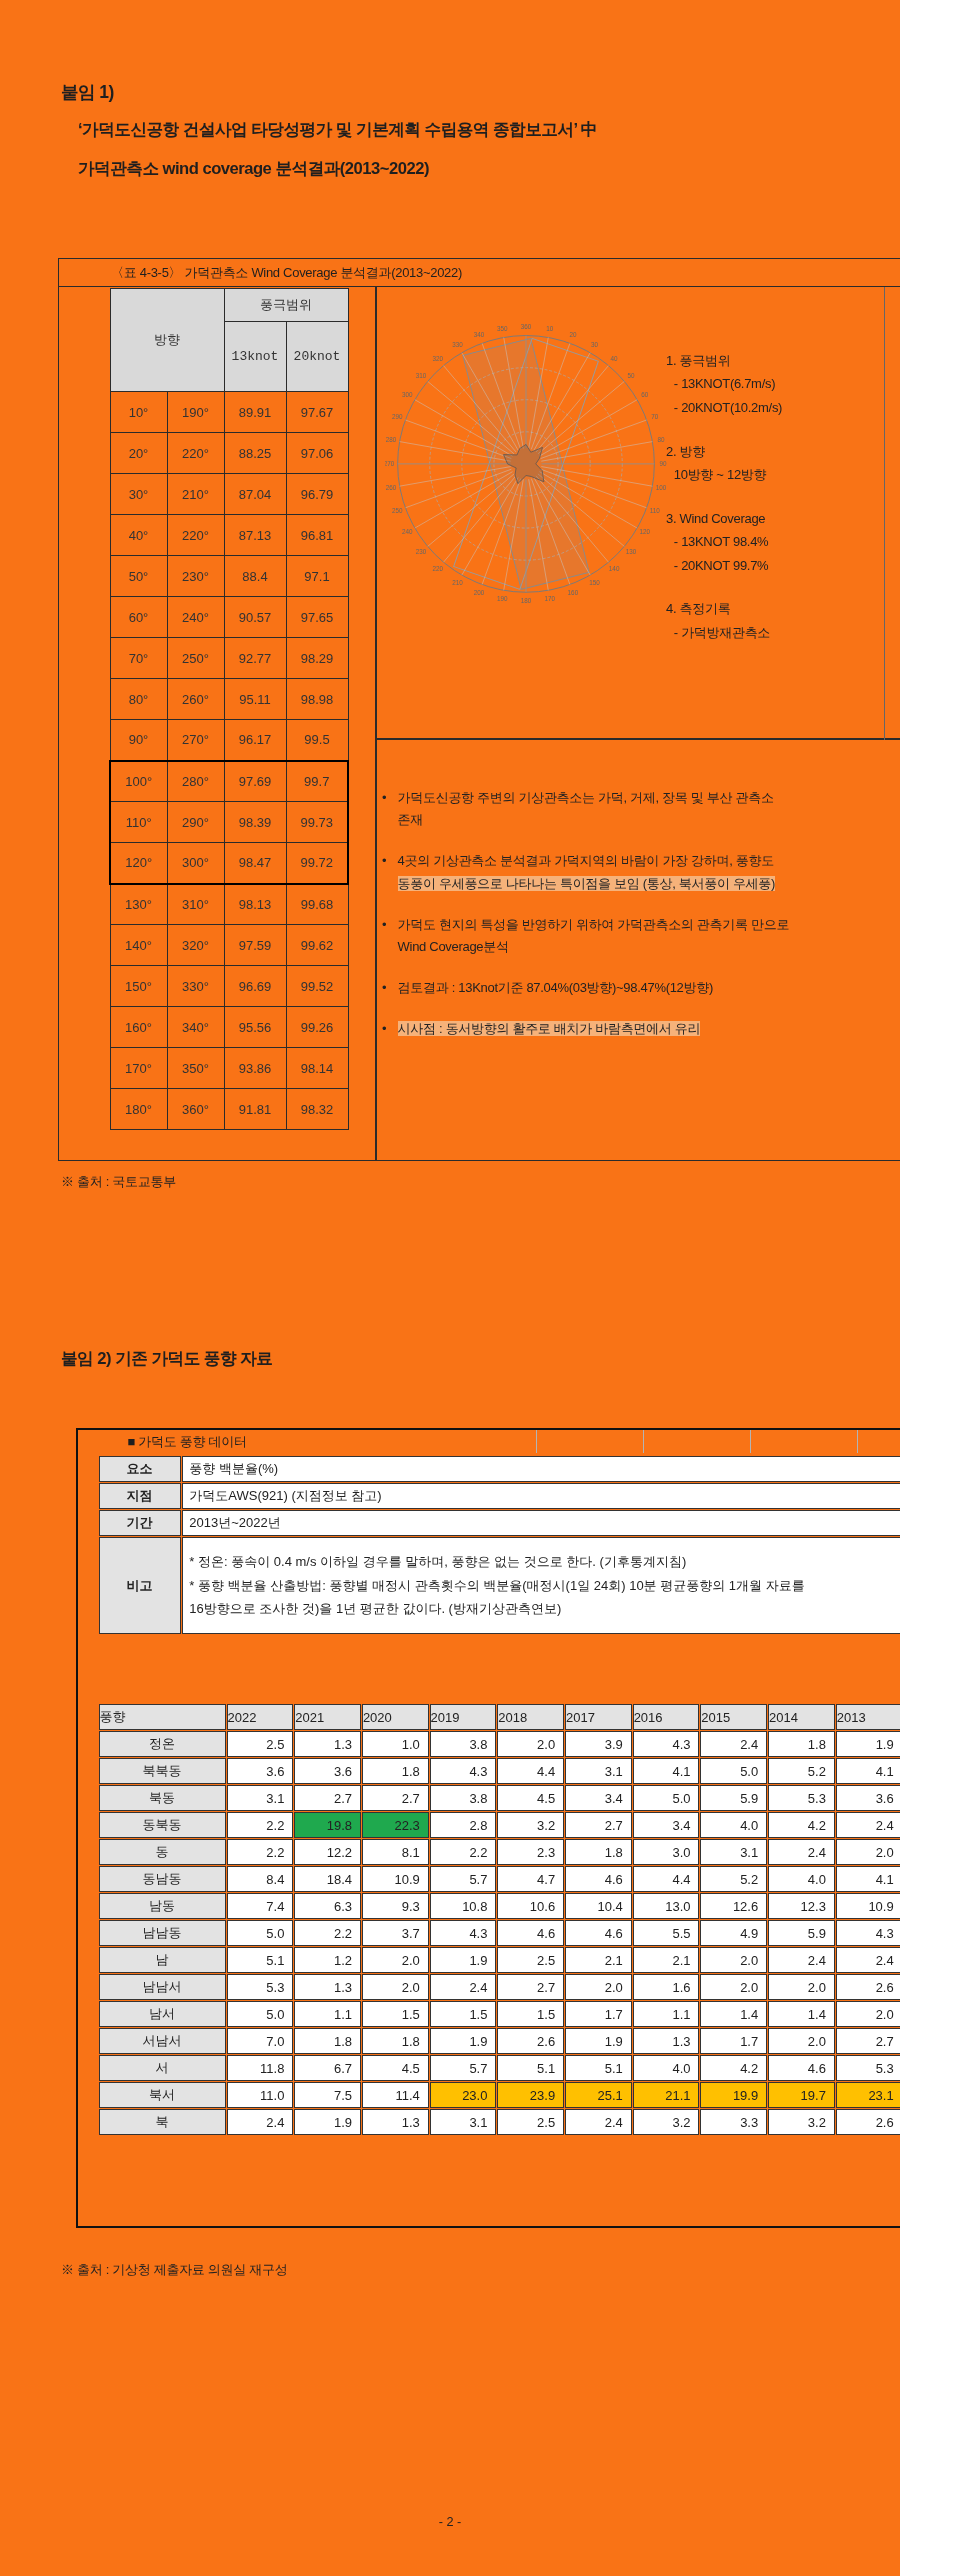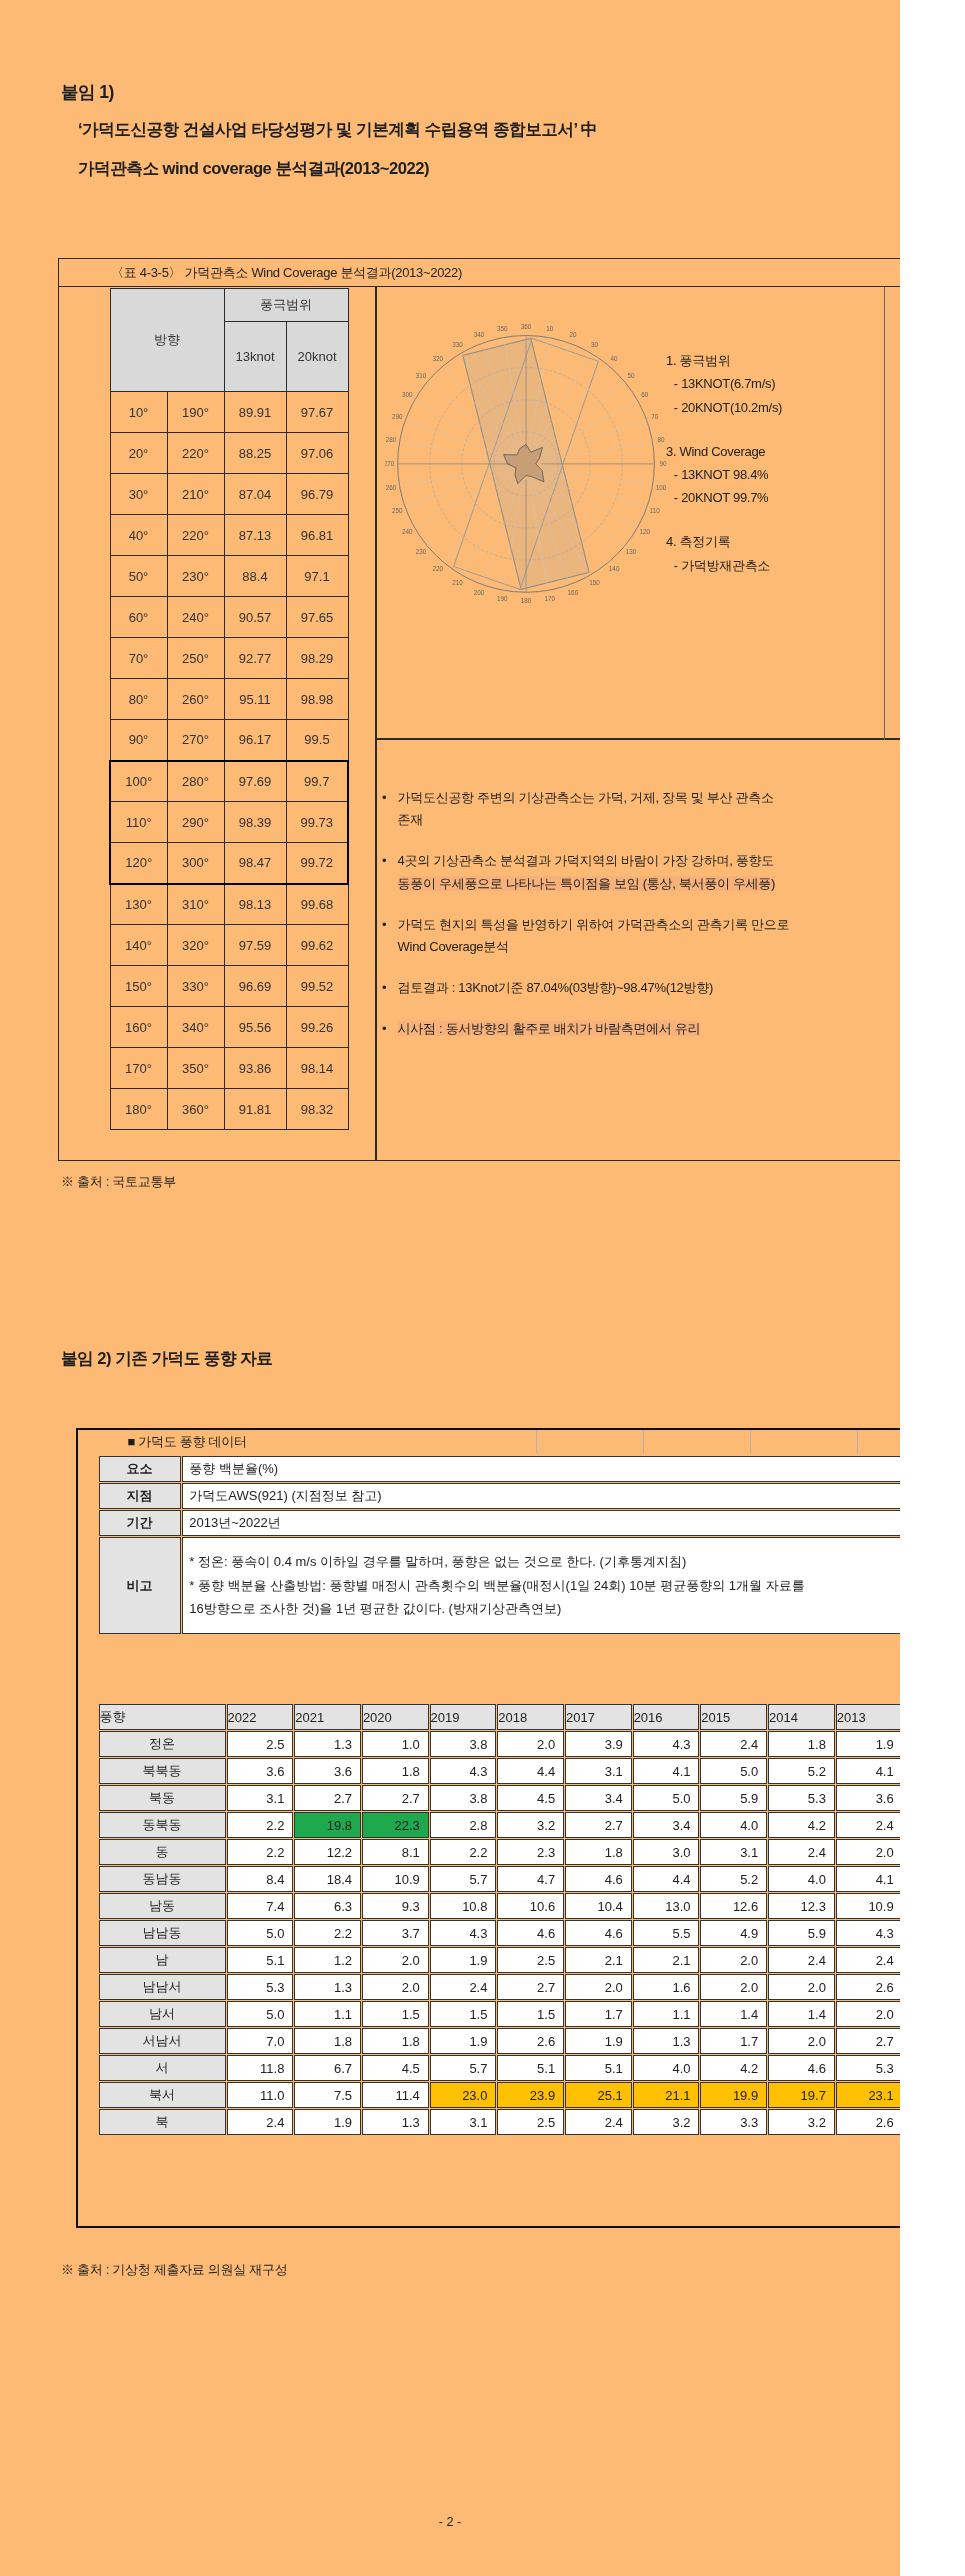--- a/index.html
+++ b/index.html
@@ -1,33 +1,33 @@
 <!DOCTYPE html>
 <html><head>
 <meta charset="utf-8">
 <style>
   html,body{margin:0;padding:0;background:#fff;}
-  .page{position:relative;width:900px;height:2576px;background:#fdba74;
+  .page{position:relative;width:900px;height:2576px;background:#f97316;
         font-family:"Liberation Sans",sans-serif;color:#1f1f1f;overflow:hidden;}
   .abs{position:absolute;}
   .h-bold{font-weight:bold;letter-spacing:-0.5px;}
 
   
   .t1box{left:58px;top:258px;width:850px;height:901px;border:1.9px solid #2b2b2b;}
   .t1caption{position:absolute;left:0;top:0;width:100%;height:28px;line-height:28px;
              padding-left:52px;font-size:13px;letter-spacing:-0.3px;
              border-bottom:1.9px solid #2b2b2b;box-sizing:border-box;}
   .t1v{position:absolute;left:316px;top:28px;bottom:0;width:1.9px;background:#2b2b2b;}
   .t1h{position:absolute;left:318px;right:0;top:479px;height:1.9px;background:#2b2b2b;}
   .picv{position:absolute;left:825px;top:28px;height:453px;width:1px;background:#666;}
 
   table.wc{position:absolute;left:50px;top:29px;border-collapse:collapse;
            font-size:13px;color:#333;}
   table.wc th,table.wc td{border:1px solid #2b2b2b;text-align:center;padding:0;}
-  table.wc th{background:#d9d9d9;font-weight:normal;}
+  table.wc th{background:#d9d9d9;font-weight:normal;font-family:Liberation Mono, monospace;}
   table.wc{border:1.9px solid #2b2b2b;}
   table.wc thead tr:last-child th{border-bottom:1.9px solid #2b2b2b;}
   table.wc col.c1,table.wc col.c2{width:57px;}
   table.wc col.c3,table.wc col.c4{width:62px;}
   table.wc thead tr:first-child{height:33px;}
   table.wc thead tr:last-child{height:70px;}
   table.wc tbody tr{height:41px;}
   tr.bb td:first-child{border-left:2.9px solid #000;}
   tr.bb td:last-child{border-right:2.9px solid #000;}
   tr.bb-top td{border-top:2.9px solid #000;}
@@ -299,20 +299,24 @@
         <polygon points="145,140 149.97488462074617,147.98956607735326 161.97056274847714,143.02943725152286 158.8581929876693,154.25974851452366 155,160 161.62983158520316,166.8883017825716 163.38477631085024,178.38477631085024 150.35756805311127,172.93431345515802 145,172 136.58096448796803,180.3253497152483 133.68629150101523,171.31370849898477 134.83732514237585,164.209517756016 126,160 121.90301168721783,150.43291419087276 135.8076118445749,150.8076118445749 138.49438164979347,144.29404794730812" fill="rgba(90,90,90,0.25)" stroke="#555" stroke-width="0.8"></polygon>
       </svg>
 
     <div class="abs notes" id="chart-notes">
         <div class="note-group">
           <div>1. 풍극범위</div>
           <div class="note-line">-  13KNOT(6.7m/s)</div>
           <div class="note-line">-  20KNOT(10.2m/s)</div>
         </div>
         <div class="note-group">
+          <div>2. 방향</div>
+          <div class="note-line">10방향 ~ 12방향</div>
+        </div>
+        <div class="note-group">
           <div>3. Wind Coverage</div>
           <div class="note-line">-  13KNOT 98.4%</div>
           <div class="note-line">-   20KNOT 99.7%</div>
         </div>
         <div class="note-group">
           <div>4. 측정기록</div>
           <div class="note-line">-  가덕방재관측소</div>
         </div>
       </div>
 

